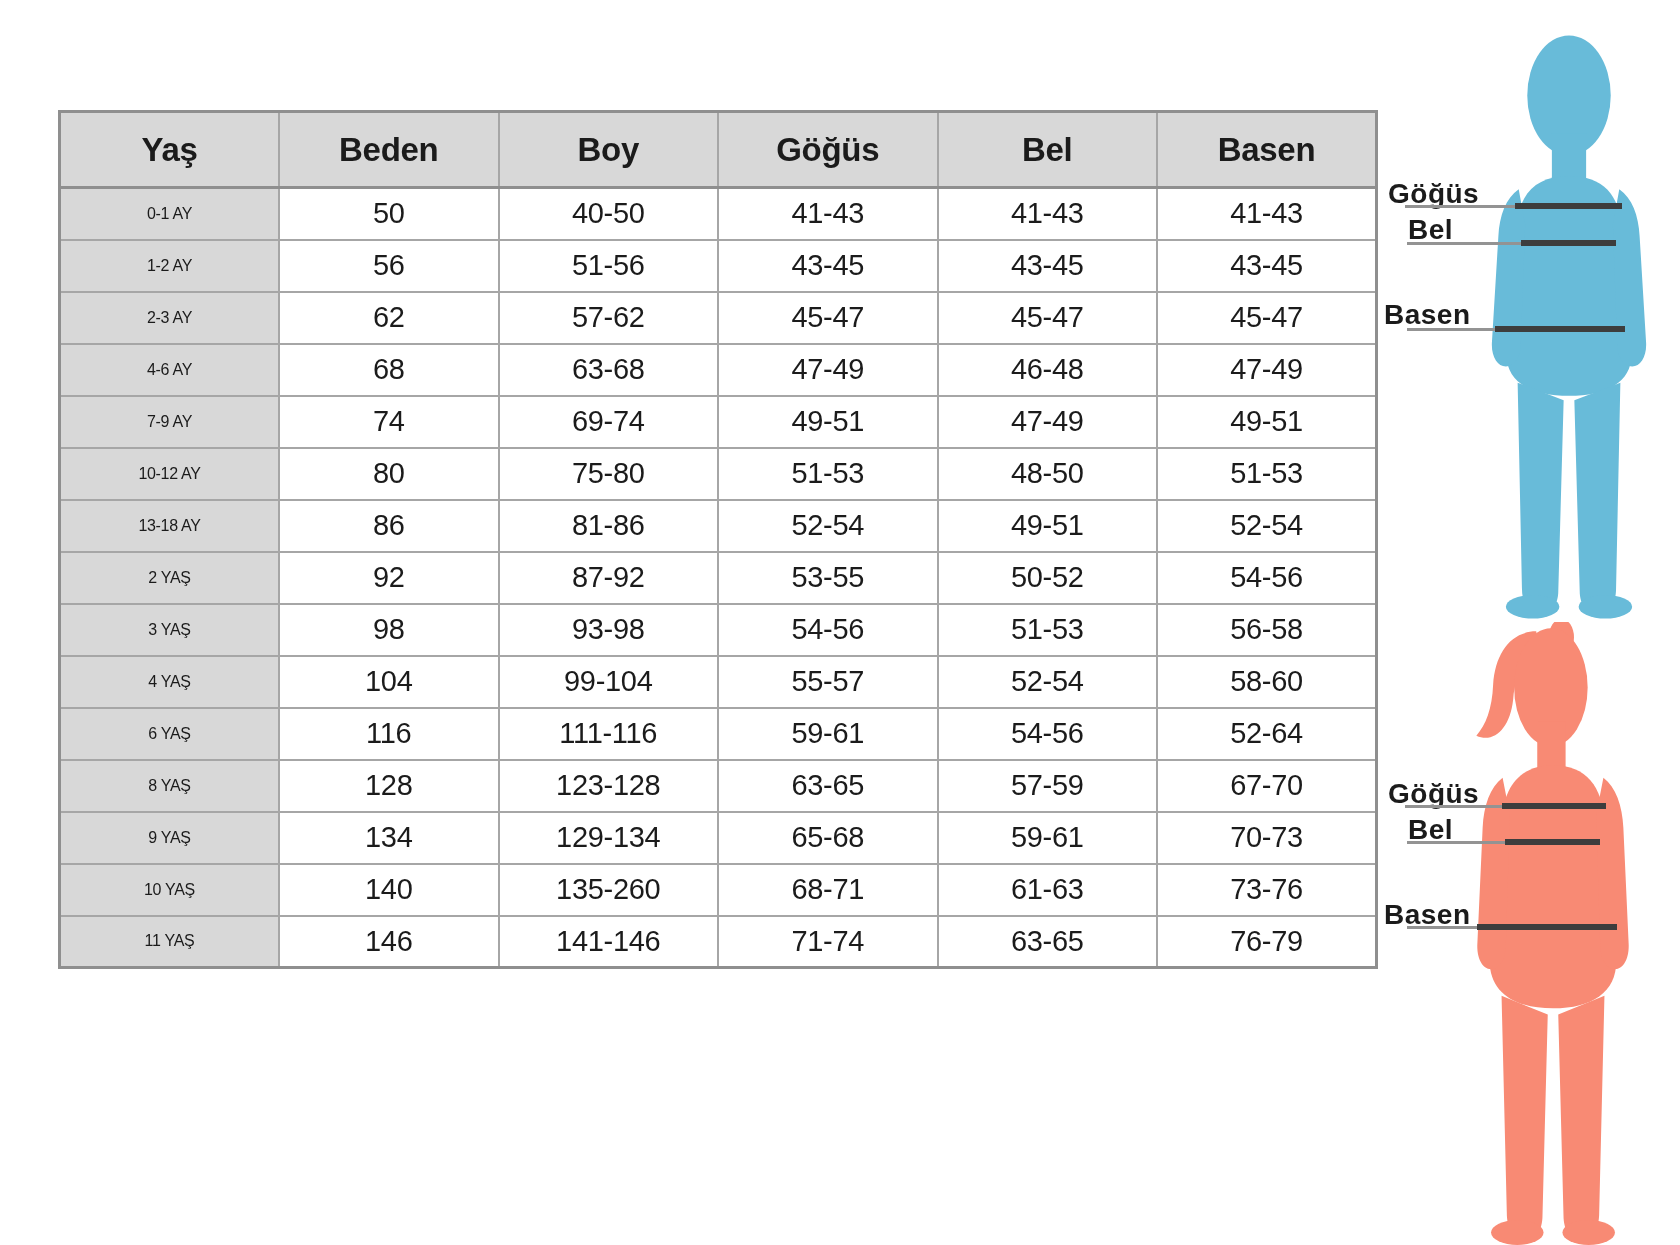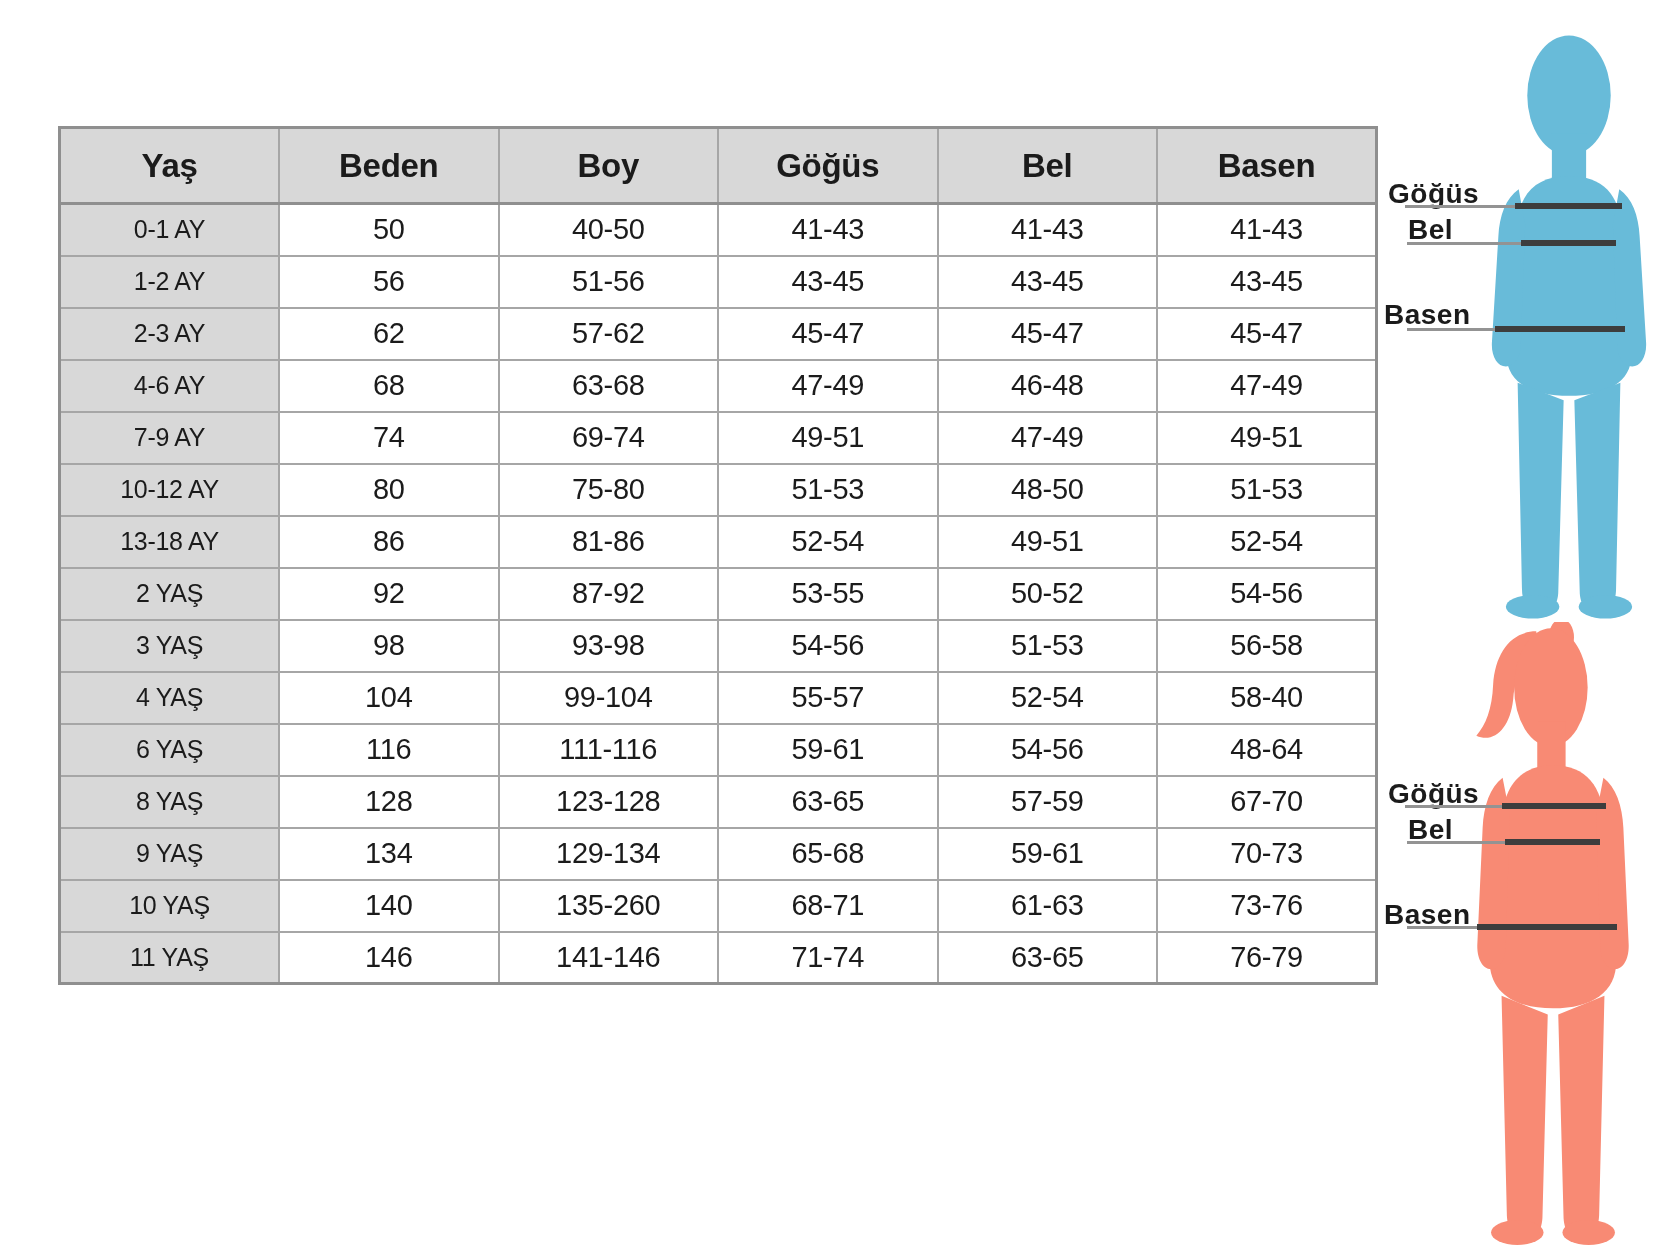--- a/index.html
+++ b/index.html
@@ -4,37 +4,37 @@
 <style>
   html,body { margin:0; padding:0; background:#ffffff; }
   .canvas {
     position:relative; width:1680px; height:1245px; background:#ffffff;
     font-family:"Liberation Sans", sans-serif; color:var(--text,#1b1b1b);
     overflow:hidden;
   }
 
   
   table.size-table {
-    position:absolute; left:58px; top:126px; width:1320px;
+    position:absolute; left:58px; top:110px; width:1320px;
     border-collapse:collapse; table-layout:fixed;
     border:3px solid var(--border_outer,#8f8f8f);
   }
   .size-table th, .size-table td {
     border:2px solid var(--border,#a6a6a6);
     text-align:center; vertical-align:middle;
     letter-spacing:-0.3px; overflow:hidden; white-space:nowrap;
   }
   .size-table thead th {
     height:71px; background:var(--header_bg,#d8d8d8);
     font-size:33px; font-weight:bold;
     border-bottom:3px solid var(--border_outer,#8f8f8f);
   }
   .size-table tbody tr { height:52px; }
   .size-table tbody th.age-cell {
-    background:var(--header_bg,#d8d8d8); font-weight:normal; font-size:25px;
+    background:var(--header_bg,#d8d8d8); font-weight:normal; font-size:16px;
   }
   .size-table tbody td {
     background:var(--cell_bg,#ffffff); font-size:29px;
   }
 
   
   .figure { position:absolute; }
   .figure svg { display:block; width:100%; height:100%; }
   .figure-boy  { left:1462px; top:34px;  width:214px; height:586px; color:var(--boy_fill,#68bbd9); }
   .figure-girl { left:1448px; top:622px; width:210px; height:623px; color:var(--girl_fill,#f88a74); }
@@ -151,29 +151,29 @@
       <td>54-56</td>
       <td>51-53</td>
       <td>56-58</td>
     </tr>
         <tr>
       <th class="age-cell">4 YAŞ</th>
       <td>104</td>
       <td>99-104</td>
       <td>55-57</td>
       <td>52-54</td>
-      <td>58-40</td>
+      <td>58-60</td>
     </tr>
         <tr>
       <th class="age-cell">6 YAŞ</th>
       <td>116</td>
       <td>111-116</td>
       <td>59-61</td>
       <td>54-56</td>
-      <td>48-64</td>
+      <td>52-64</td>
     </tr>
         <tr>
       <th class="age-cell">8 YAŞ</th>
       <td>128</td>
       <td>123-128</td>
       <td>63-65</td>
       <td>57-59</td>
       <td>67-70</td>
     </tr>
         <tr>

